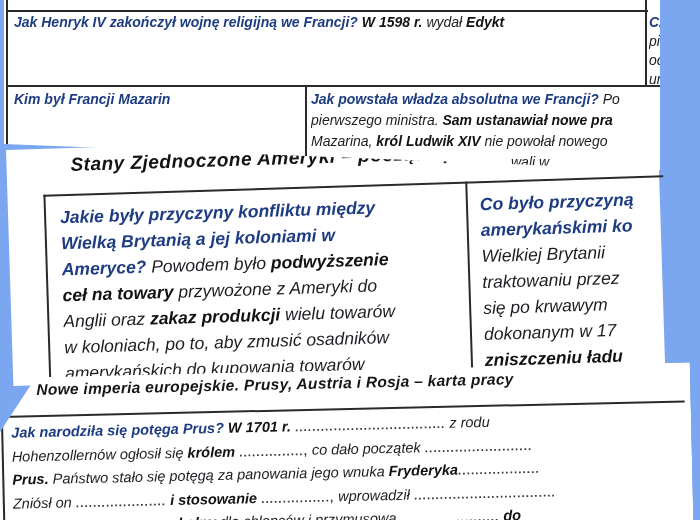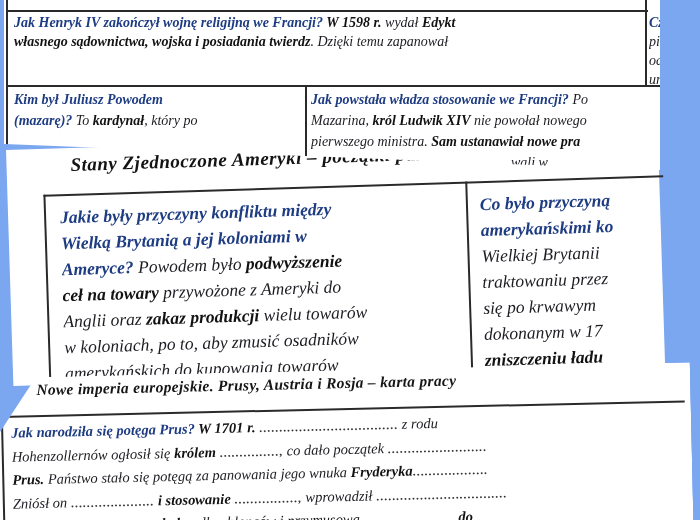--- a/index.html
+++ b/index.html
@@ -1,19 +1,19 @@
 <!DOCTYPE html>
 <html><head>
 <meta charset="utf-8">
 <style>
   html,body{margin:0;padding:0;background:#5b86c9;}
   .stage{
     position:relative;width:700px;height:520px;overflow:hidden;
     background:#7ba6f0;
-    font-family:Liberation Serif, serif;
+    font-family:Liberation Sans, sans-serif;
     font-style:italic;
   }
   .frag{position:absolute;background:#ffffff;color:#1c1c22;}
   .ln{white-space:nowrap;overflow:hidden;}
   .q{color:#1e3c82;font-weight:700;}
   .b{color:#121212;font-weight:700;}
   .r{font-weight:400;}
   .d{font-weight:700;font-style:normal;letter-spacing:1px;font-size:0.82em;color:#333;}
   .bordr{position:absolute;background:#2a2a2a;}
 
@@ -57,39 +57,37 @@
       
     </div>
     <div class="bordr" style="left:2px;top:0;width:2px;height:184px;"></div>
     <div class="bordr" style="left:2px;top:24px;width:642px;height:2px;"></div>
     <div class="bordr" style="left:641px;top:0;width:2px;height:101px;"></div>
     <div class="bordr" style="left:2px;top:99px;width:654px;height:2px;"></div>
     <div class="bordr" style="left:301px;top:99px;width:2px;height:85px;"></div>
 
     <div id="henryCell" class="topA">
       <div class="ln"><span class="q">Jak Henryk IV zakończył wojnę religijną we Francji? </span><span class="b">W 1598 r. </span><span class="r">wydał </span><span class="b">Edykt</span></div>
-      <div class="ln"><span class="b">własnego sądownictwa, wojska i posiadania twierdz</span><span class="r">. Dzięki temu zapanował</span></div>
     </div>
 
     <div id="cutCol" class="topA">
       <div class="ln"><span class="q">Cz</span></div>
       <div class="ln"><span class="r">pie</span></div>
       <div class="ln"><span class="r">od</span></div>
       <div class="ln"><span class="r">ur</span></div>
     </div>
 
     <div id="mazarinCell" class="topB">
-      <div class="ln"><span class="q">Kim był Juliusz Powodem</span></div>
-      <div class="ln"><span class="q">(mazarę)? </span><span class="r">To </span><span class="b">kardynał</span><span class="r">, który po</span></div>
+      <div class="ln"><span class="q">Kim był Francji Mazarin</span></div>
     </div>
 
     <div id="absolCell" class="topB">
-      <div class="ln"><span class="q">Jak powstała władza stosowanie we Francji? </span><span class="r">Po</span></div>
+      <div class="ln"><span class="q">Jak powstała władza absolutna we Francji? </span><span class="r">Po</span></div>
+      <div class="ln"><span class="r">pierwszego ministra. </span><span class="b">Sam ustanawiał nowe pra</span></div>
       <div class="ln"><span class="r">Mazarina, </span><span class="b">król Ludwik XIV</span><span class="r"> nie powołał nowego</span></div>
-      <div class="ln"><span class="r">pierwszego ministra. </span><span class="b">Sam ustanawiał nowe pra</span></div>
       <div class="ln ind"><span class="r">wali w</span></div>
     </div>
   </div>
 
   <div class="frag" id="frMid">
     <div id="usaTitle">Stany Zjednoczone Ameryki – początki państwowości</div>
 
     <div class="bordr" style="left:36px;top:46px;width:620px;height:2px;"></div>
     <div class="bordr" style="left:36px;top:46px;width:2px;height:190px;"></div>
     <div class="bordr" style="left:458px;top:46px;width:2px;height:190px;"></div>

